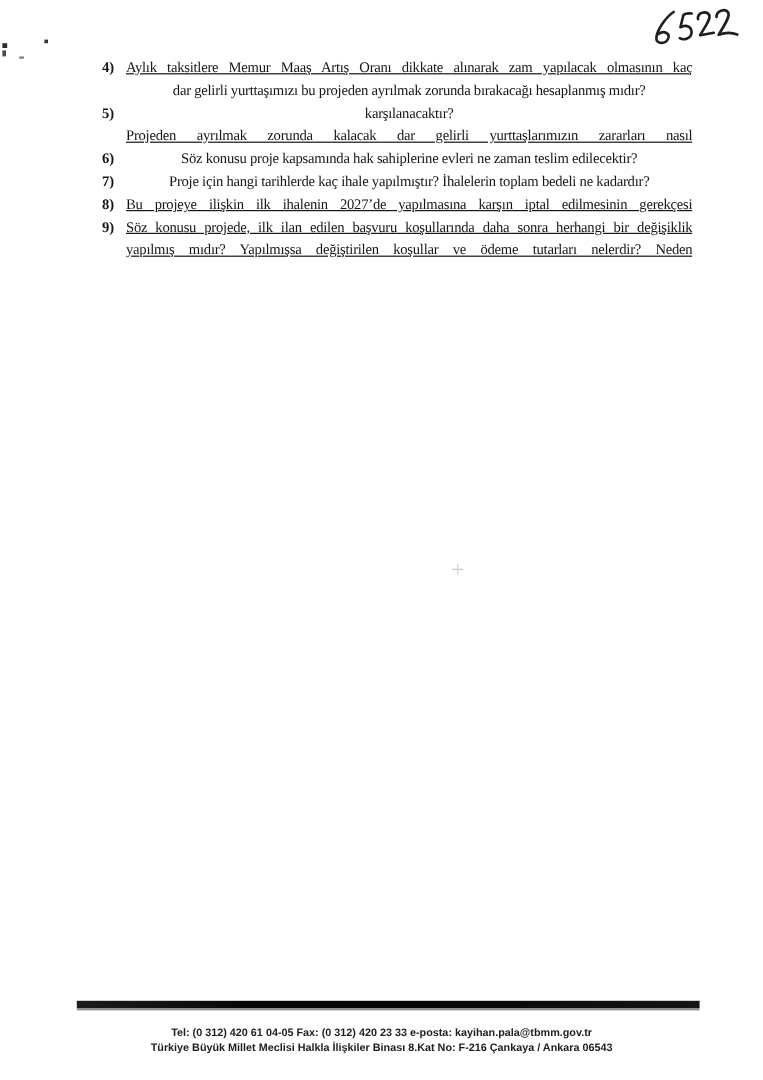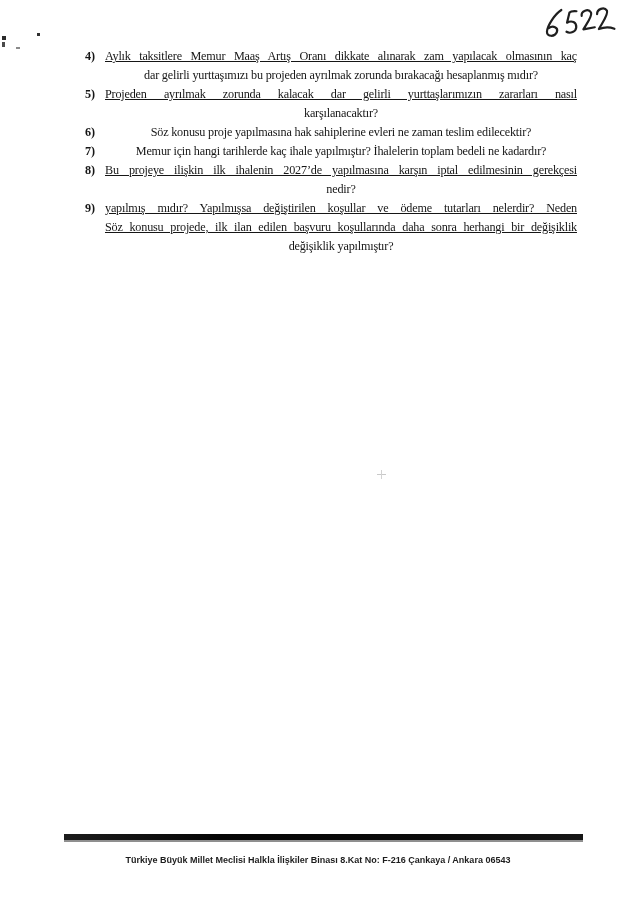--- a/index.html
+++ b/index.html
@@ -85,48 +85,47 @@
 
   <div class="questions" id="questions">
   <div class="q-item">
     <span class="q-num">4)</span>
   <span class="line j">Aylık taksitlere Memur Maaş Artış Oranı dikkate alınarak zam yapılacak olmasının kaç</span>
         <span class="line">dar gelirli yurttaşımızı bu projeden ayrılmak zorunda bırakacağı hesaplanmış mıdır?</span>
       </div>
 
   <div class="q-item">
     <span class="q-num">5)</span>
-  <span class="line j">Projeden ayrılmak zorunda kalacak dar gelirli yurttaşlarımızın zararları nasıl</span>
-        <span class="line">karşılanacaktır?</span>
+  <span class="line">karşılanacaktır?</span>
+        <span class="line j">Projeden ayrılmak zorunda kalacak dar gelirli yurttaşlarımızın zararları nasıl</span>
       </div>
 
   <div class="q-item">
     <span class="q-num">6)</span>
-  <span class="line">Söz konusu proje yapılmasına hak sahiplerine evleri ne zaman teslim edilecektir?</span>
+  <span class="line">Söz konusu proje kapsamında hak sahiplerine evleri ne zaman teslim edilecektir?</span>
       </div>
 
   <div class="q-item">
     <span class="q-num">7)</span>
-  <span class="line">Memur için hangi tarihlerde kaç ihale yapılmıştır? İhalelerin toplam bedeli ne kadardır?</span>
+  <span class="line">Proje için hangi tarihlerde kaç ihale yapılmıştır? İhalelerin toplam bedeli ne kadardır?</span>
       </div>
 
   <div class="q-item">
     <span class="q-num">8)</span>
   <span class="line j">Bu projeye ilişkin ilk ihalenin 2027’de yapılmasına karşın iptal edilmesinin gerekçesi</span>
-        <span class="line">nedir?</span>
       </div>
 
   <div class="q-item">
     <span class="q-num">9)</span>
-  <span class="line j">yapılmış mıdır? Yapılmışsa değiştirilen koşullar ve ödeme tutarları nelerdir? Neden</span>
-        <span class="line j">Söz konusu projede, ilk ilan edilen başvuru koşullarında daha sonra herhangi bir değişiklik</span>
-        <span class="line">değişiklik yapılmıştır?</span>
+  <span class="line j">Söz konusu projede, ilk ilan edilen başvuru koşullarında daha sonra herhangi bir değişiklik</span>
+        <span class="line j">yapılmış mıdır? Yapılmışsa değiştirilen koşullar ve ödeme tutarları nelerdir? Neden</span>
       </div>
 
 </div>
 
   <div class="sep-bar"></div>
 
   <div class="footer">
+    <div>Tel: (0 312) 420 61 04-05 Fax: (0 312) 420 23 33 e-posta: kayihan.pala@tbmm.gov.tr</div>
     <div>Türkiye Büyük Millet Meclisi Halkla İlişkiler Binası 8.Kat No: F-216 Çankaya / Ankara 06543</div>
   </div>
 
 </div>
 
 </body></html>

